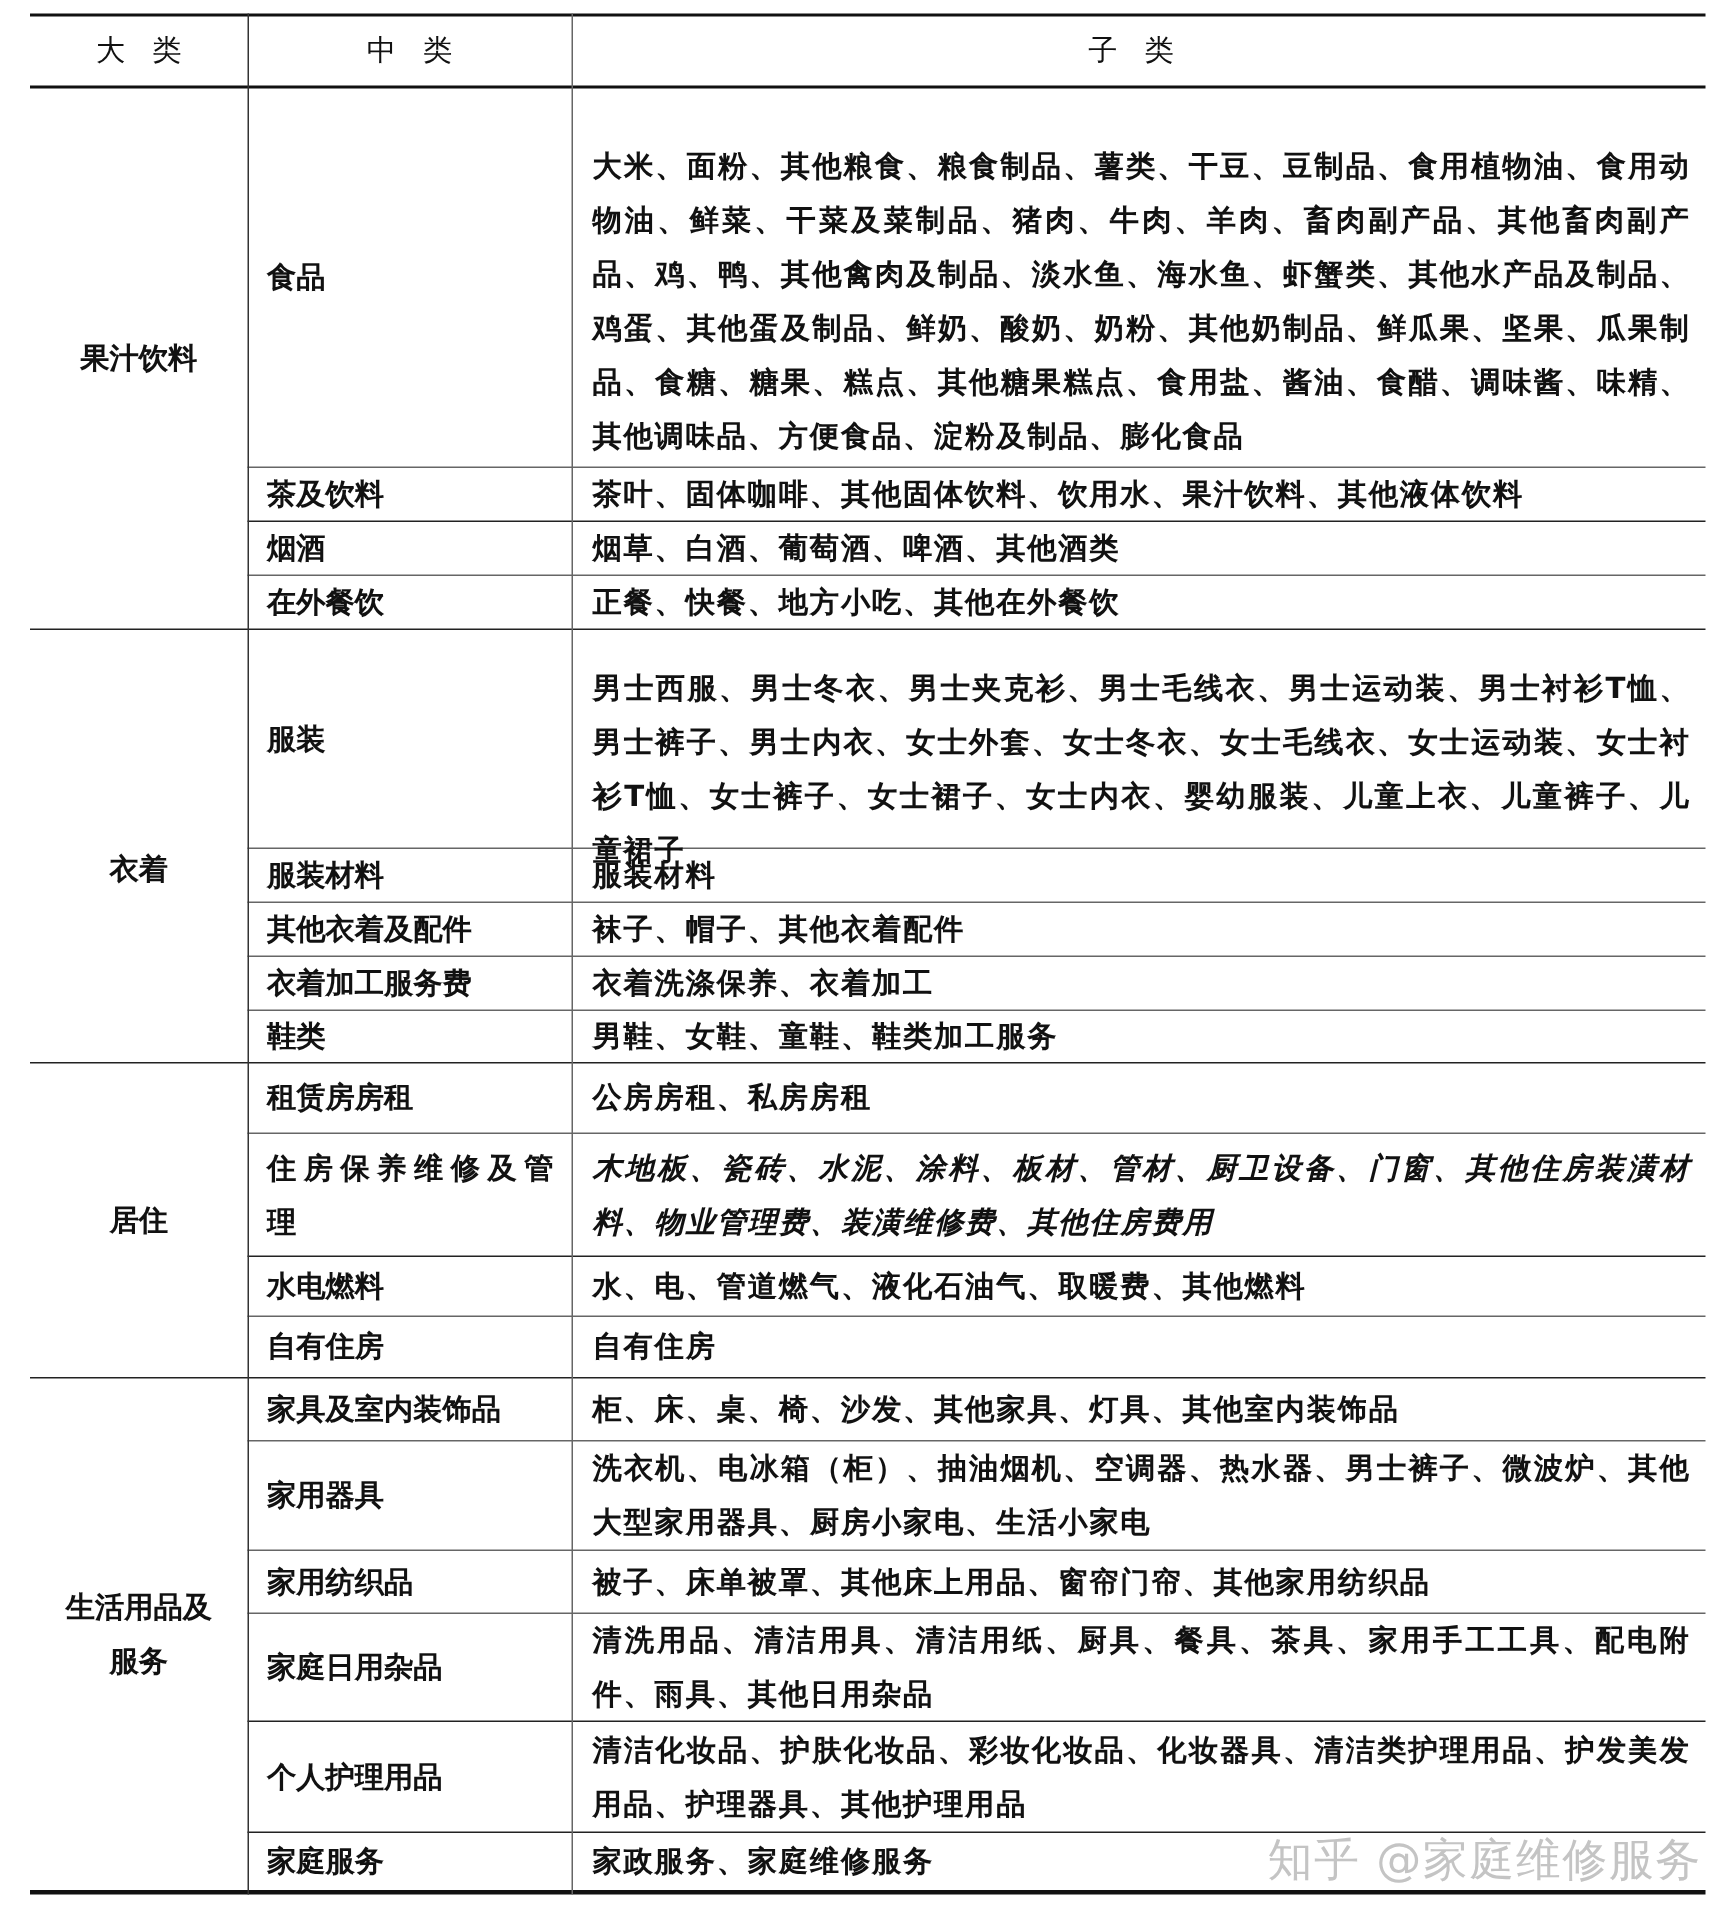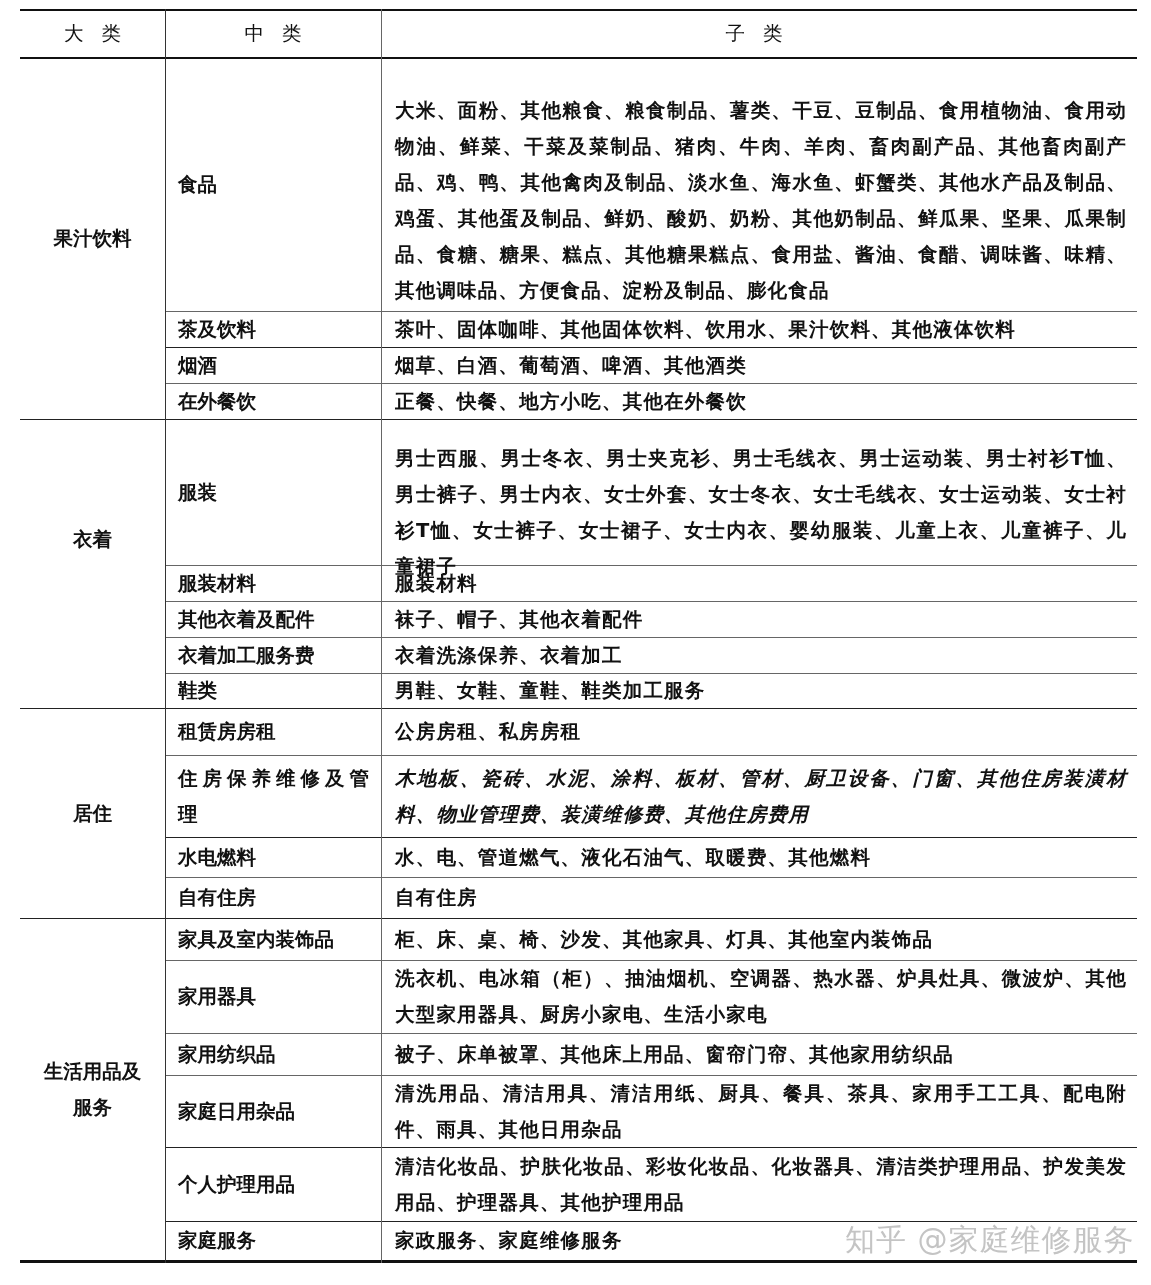--- a/index.html
+++ b/index.html
@@ -54,21 +54,21 @@
   <div class="cell c1" style="top:50px;height:360px;">果汁饮料</div>
   <div class="cell c2" style="top:50px;height:252px;">食品</div>
   <div class="cell c3" style="top:66px;height:252px;">大米、面粉、其他粮食、粮食制品、薯类、干豆、豆制品、食用植物油、食用动物油、鲜菜、干菜及菜制品、猪肉、牛肉、羊肉、畜肉副产品、其他畜肉副产品、鸡、鸭、其他禽肉及制品、淡水鱼、海水鱼、虾蟹类、其他水产品及制品、鸡蛋、其他蛋及制品、鲜奶、酸奶、奶粉、其他奶制品、鲜瓜果、坚果、瓜果制品、食糖、糖果、糕点、其他糖果糕点、食用盐、酱油、食醋、调味酱、味精、其他调味品、方便食品、淀粉及制品、膨化食品</div>
   <div class="cell c2" style="top:303px;height:35px;">茶及饮料</div>
   <div class="cell c3" style="top:303px;height:35px;">茶叶、固体咖啡、其他固体饮料、饮用水、果汁饮料、其他液体饮料</div>
   <div class="cell c2" style="top:339px;height:35px;">烟酒</div>
   <div class="cell c3" style="top:339px;height:35px;">烟草、白酒、葡萄酒、啤酒、其他酒类</div>
   <div class="cell c2" style="top:375px;height:35px;">在外餐饮</div>
   <div class="cell c3" style="top:375px;height:35px;">正餐、快餐、地方小吃、其他在外餐饮</div>
 
-  <div class="cell c1" style="top:387px;height:288px;text-align:center;">衣着</div>
+  <div class="cell c1" style="top:427px;height:288px;text-align:center;">衣着</div>
   <div class="cell c2" style="top:411px;height:145px;">服装</div>
   <div class="cell c3" style="top:431px;height:145px;">男士西服、男士冬衣、男士夹克衫、男士毛线衣、男士运动装、男士衬衫T恤、男士裤子、男士内衣、女士外套、女士冬衣、女士毛线衣、女士运动装、女士衬衫T恤、女士裤子、女士裙子、女士内衣、婴幼服装、儿童上衣、儿童裤子、儿童裙子</div>
   <div class="cell c2" style="top:557px;height:35px;">服装材料</div>
   <div class="cell c3" style="top:557px;height:35px;">服装材料</div>
   <div class="cell c2" style="top:593px;height:35px;">其他衣着及配件</div>
   <div class="cell c3" style="top:593px;height:35px;">袜子、帽子、其他衣着配件</div>
   <div class="cell c2" style="top:629px;height:35px;">衣着加工服务费</div>
   <div class="cell c3" style="top:629px;height:35px;">衣着洗涤保养、衣着加工</div>
   <div class="cell c2" style="top:665px;height:34px;">鞋类</div>
   <div class="cell c3" style="top:665px;height:34px;">男鞋、女鞋、童鞋、鞋类加工服务</div>
@@ -80,21 +80,21 @@
   <div class="cell c3" style="top:747px;height:81px;font-style:italic;">木地板、瓷砖、水泥、涂料、板材、管材、厨卫设备、门窗、其他住房装潢材料、物业管理费、装潢维修费、其他住房费用</div>
   <div class="cell c2" style="top:829px;height:39px;">水电燃料</div>
   <div class="cell c3" style="top:829px;height:39px;">水、电、管道燃气、液化石油气、取暖费、其他燃料</div>
   <div class="cell c2" style="top:869px;height:40px;">自有住房</div>
   <div class="cell c3" style="top:869px;height:40px;">自有住房</div>
 
   <div class="cell c1" style="top:910px;height:341px;padding:0 22px;">生活用品及服务</div>
   <div class="cell c2" style="top:910px;height:41px;">家具及室内装饰品</div>
   <div class="cell c3" style="top:910px;height:41px;">柜、床、桌、椅、沙发、其他家具、灯具、其他室内装饰品</div>
   <div class="cell c2" style="top:952px;height:72px;">家用器具</div>
-  <div class="cell c3" style="top:952px;height:72px;">洗衣机、电冰箱（柜）、抽油烟机、空调器、热水器、炉具灶具、微波炉、其他大型家用器具、厨房小家电、生活小家电</div>
+  <div class="cell c3" style="top:952px;height:72px;">洗衣机、电冰箱（柜）、抽油烟机、空调器、热水器、男士裤子、微波炉、其他大型家用器具、厨房小家电、生活小家电</div>
   <div class="cell c2" style="top:1025px;height:41px;">家用纺织品</div>
   <div class="cell c3" style="top:1025px;height:41px;">被子、床单被罩、其他床上用品、窗帘门帘、其他家用纺织品</div>
   <div class="cell c2" style="top:1067px;height:71px;">家庭日用杂品</div>
   <div class="cell c3" style="top:1067px;height:71px;">清洗用品、清洁用具、清洁用纸、厨具、餐具、茶具、家用手工工具、配电附件、雨具、其他日用杂品</div>
   <div class="cell c2" style="top:1139px;height:73px;">个人护理用品</div>
   <div class="cell c3" style="top:1139px;height:73px;">清洁化妆品、护肤化妆品、彩妆化妆品、化妆器具、清洁类护理用品、护发美发用品、护理器具、其他护理用品</div>
   <div class="cell c2" style="top:1213px;height:38px;text-align:center;">家庭服务</div>
   <div class="cell c3" style="top:1213px;height:38px;">家政服务、家庭维修服务</div>
 </div>
 

